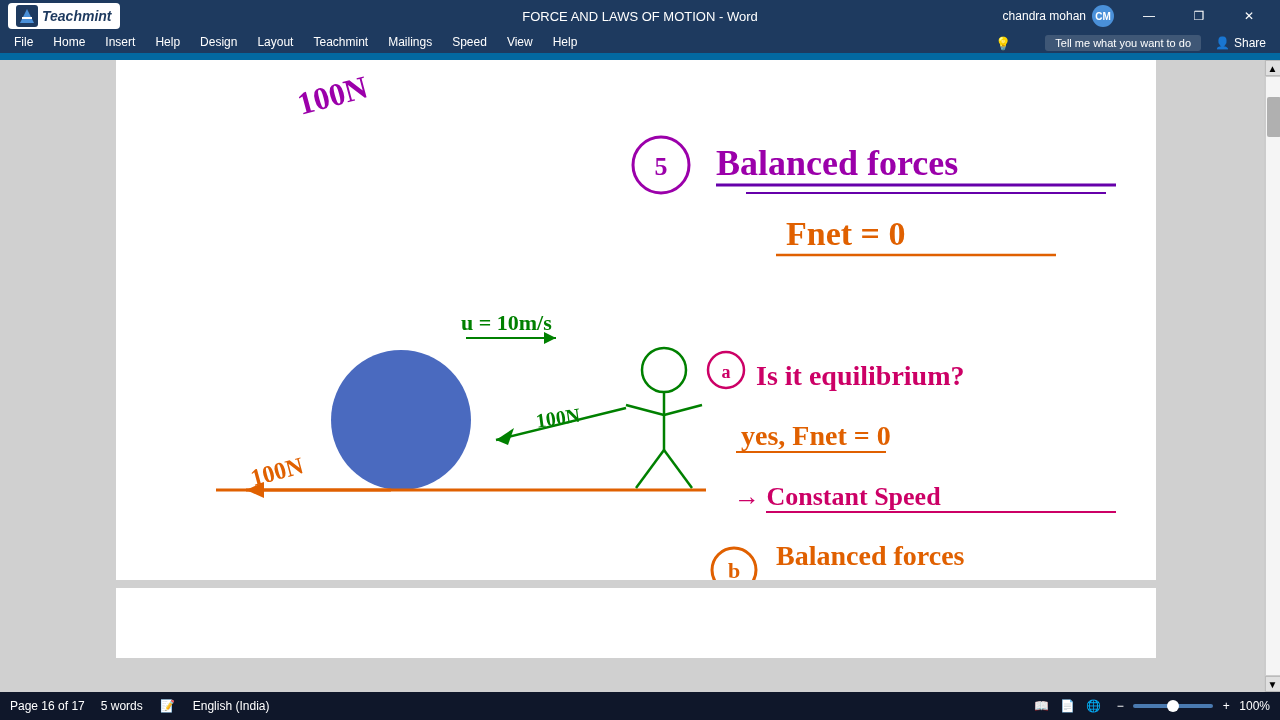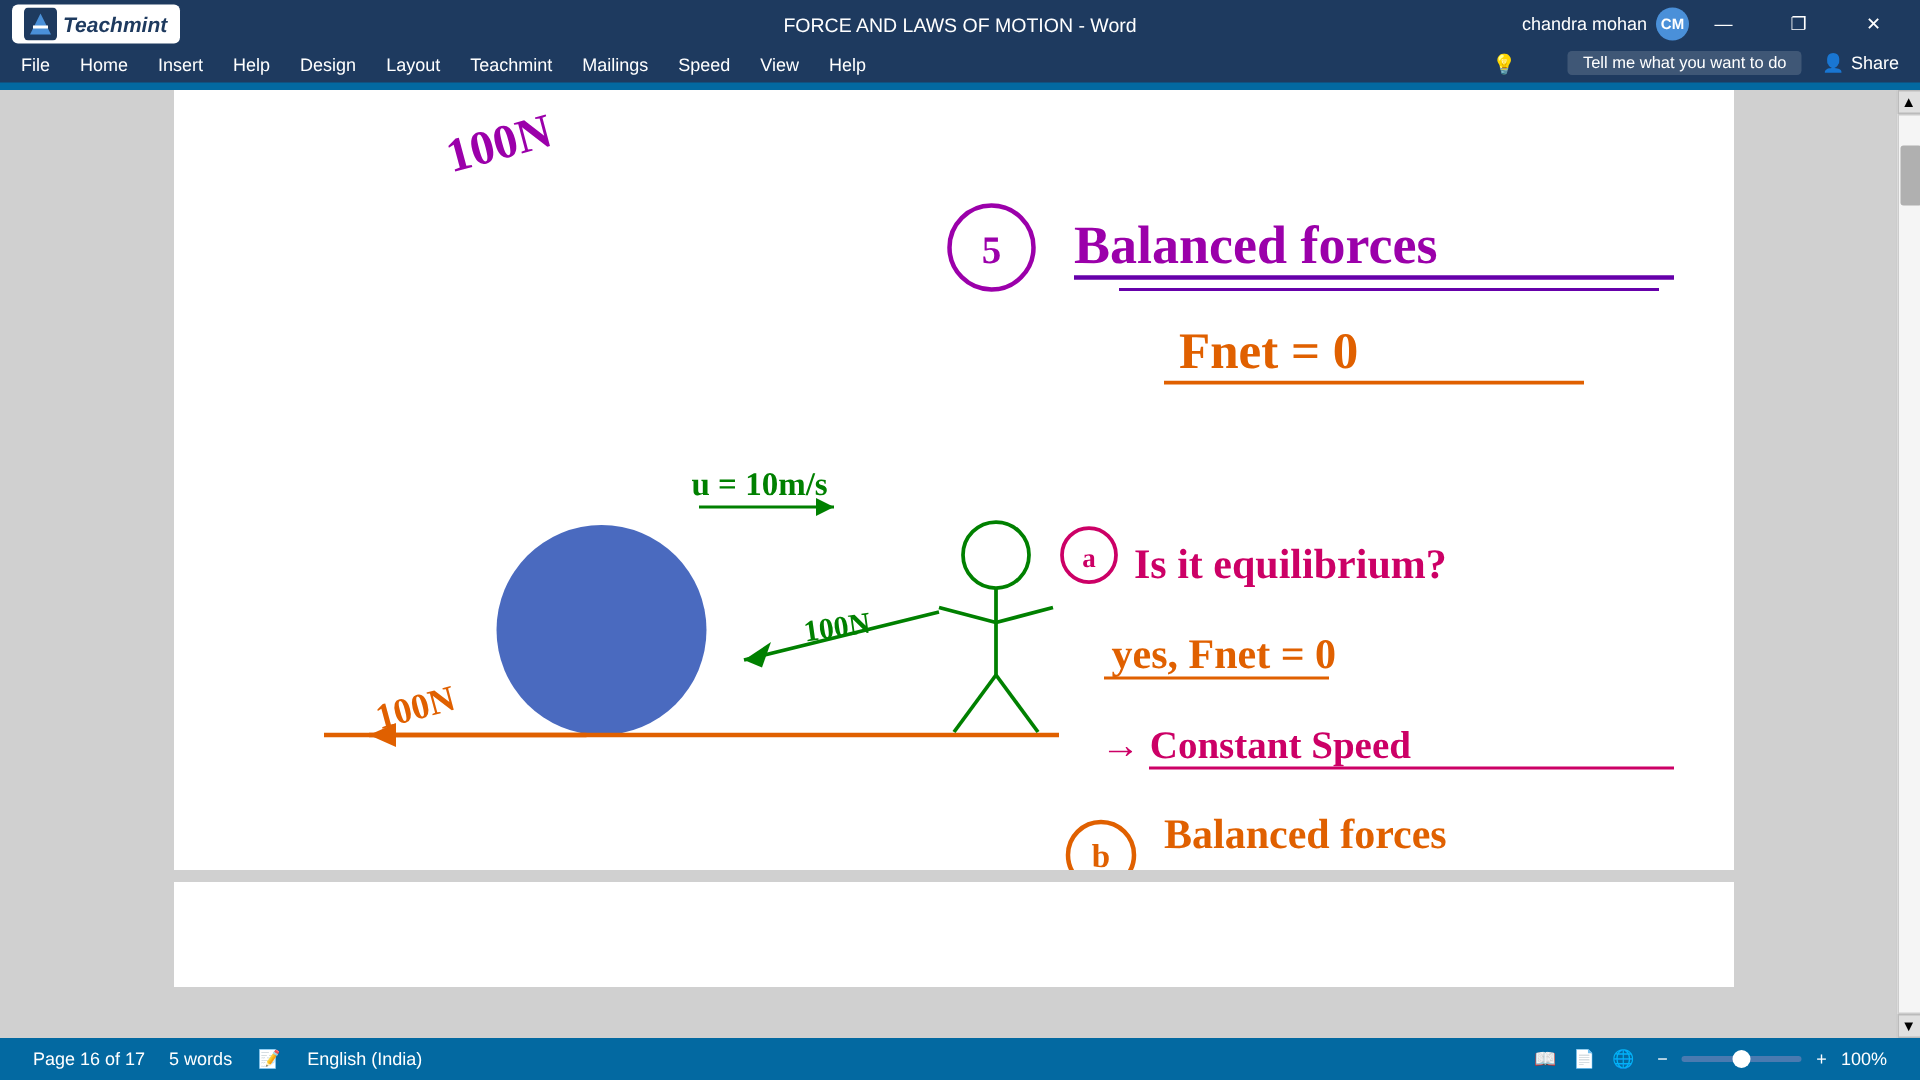--- a/index.html
+++ b/index.html
@@ -45,20 +45,21 @@
     #window-controls {
       display: flex;
       align-items: center;
       gap: 4px;
     }
     #user-area {
       display: flex;
       align-items: center;
       color: white;
       font-size: 12px;
+      margin-right: 12px;
     }
     #user-avatar {
       width: 22px;
       height: 22px;
       border-radius: 50%;
       background: #4a90d9;
       color: white;
       font-size: 10px;
       display: flex;
       align-items: center;
@@ -75,23 +76,23 @@
       color: white;
       font-size: 12px;
       cursor: pointer;
       background: transparent;
       border: none;
     }
     #menu-bar {
       height: 28px;
       background: #1e3a5f;
       display: flex;
-      align-items: flex-start;
+      align-items: flex-end;
       padding: 0 4px;
-      border-bottom: 5px solid #0369a1;
+      border-bottom: 7px solid #0369a1;
     }
     .menu-item {
       color: white;
       font-size: 12px;
       padding: 4px 10px;
       cursor: pointer;
       border-radius: 3px;
     }
     #menu-right {
       margin-left: auto;
@@ -189,24 +190,24 @@
     }
     #doc-content {
       position: relative;
       width: 100%;
       height: 520px;
     }
 
     
     #statusbar {
       height: 28px;
-      background: #0369a1;
-      display: flex;
-      align-items: center;
-      padding: 0 22px;
+      background: #0f172a;
+      display: flex;
+      align-items: center;
+      padding: 0 10px;
       color: white;
       font-size: 12px;
       gap: 16px;
     }
     #statusbar-right {
       margin-left: auto;
       display: flex;
       align-items: center;
       gap: 8px;
     }

